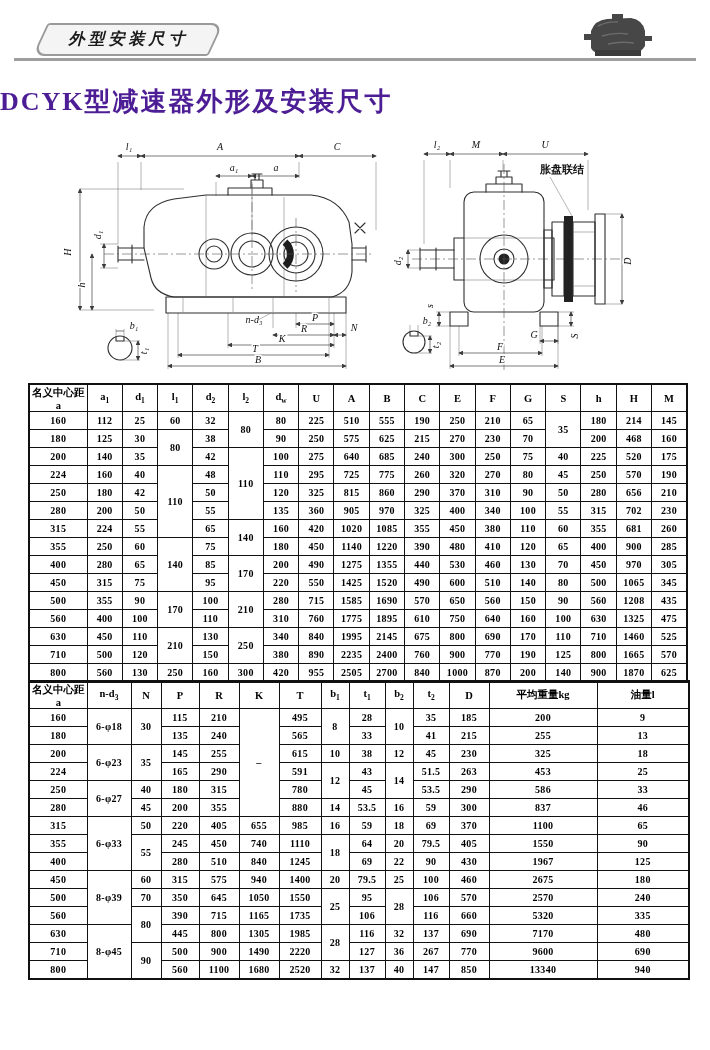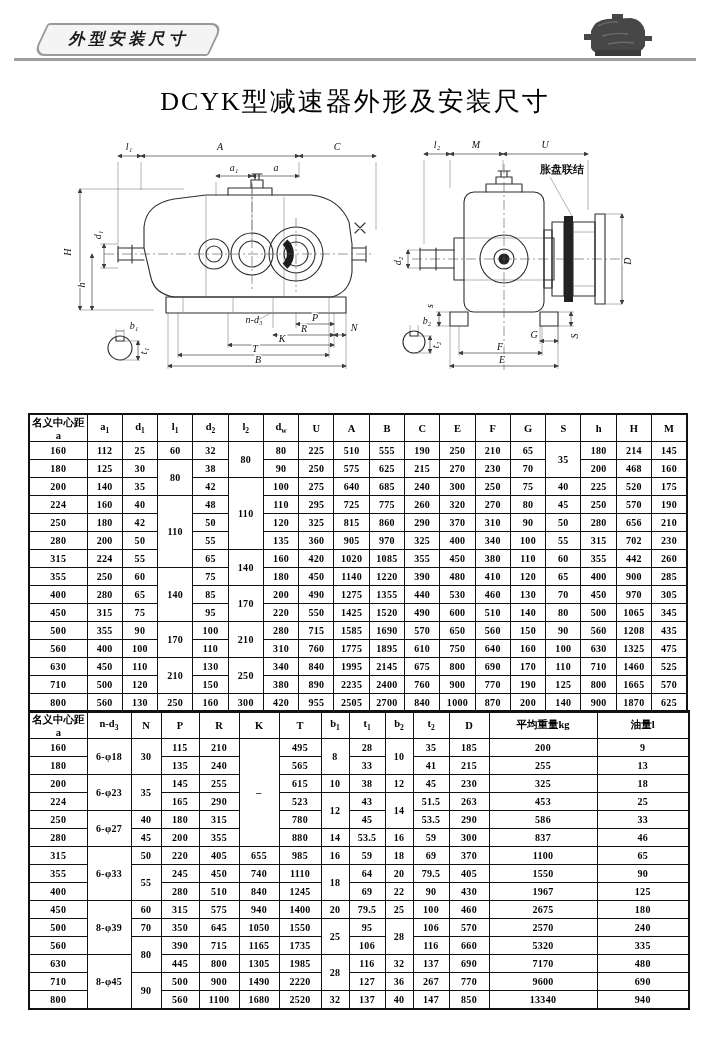--- a/index.html
+++ b/index.html
@@ -6,37 +6,37 @@
   body{width:710px;height:1050px;overflow:hidden;font-family:"Liberation Serif",serif;}
   .page{position:relative;width:710px;height:1050px;background:#fff;}
 
   
   .badge{position:absolute;left:40px;top:23px;width:172px;height:29px;border:2px solid #9a9a9a;
          background:#f4f4f4;transform:skewX(-25deg);border-radius:3px 12px 3px 12px;}
   .badge span{display:block;transform:skewX(25deg);text-align:center;line-height:27px;
          font-style:italic;font-weight:bold;font-size:16px;letter-spacing:4px;color:#1a1a1a;}
   .gear-photo{position:absolute;left:584px;top:12px;width:68px;height:46px;}
   .rule{position:absolute;left:14px;right:14px;top:58px;height:3px;background:#9f9f9f;}
-  .title{position:absolute;top:84px;left:0;width:100%;text-align:center;
-         font-weight:normal;font-size:26px;letter-spacing:2px;color:#000000;}
+  .title{position:absolute;top:84px;left:0;width:100%;
+         font-weight:bold;font-size:26px;letter-spacing:2px;color:#4c1d95;}
 
   
   .drawL{position:absolute;left:56px;top:132px;}
   .drawR{position:absolute;left:392px;top:130px;}
   .body{stroke:#2f2f2f;stroke-width:1.1;fill:none;stroke-linecap:round;stroke-linejoin:round;}
   .ext{stroke:#777;stroke-width:.55;fill:none;}
   .dim{stroke:#444;stroke-width:.7;fill:none;}
   .cl{stroke:#555;stroke-width:.6;fill:none;stroke-dasharray:10 3 2 3;}
   .lab{font:italic 10px "Liberation Serif",serif;fill:#111;text-anchor:middle;
        paint-order:stroke;stroke:#fff;stroke-width:3px;}
   .cjk{font:bold 11px "Liberation Serif",serif;fill:#111;paint-order:stroke;stroke:#fff;stroke-width:3px;}
 
   
   table{position:absolute;left:28px;width:660px;border-collapse:collapse;table-layout:fixed;
-        border:2px solid #111;margin-top:30px;}
+        border:2px solid #111;}
   #table1{top:383px;}
   #table2{top:680px;}
   th,td{border:1px solid #111;text-align:center;vertical-align:middle;padding:0;color:#000;}
   th{height:26px;font-size:10.5px;font-weight:bold;}
   td{height:17px;font-size:10px;font-weight:bold;letter-spacing:.3px;}
   sub{font-size:7.5px;}
 </style>
 </head>
 <body>
 
@@ -356,21 +356,21 @@
           <td>160</td>
           <td>420</td>
           <td>1020</td>
           <td>1085</td>
           <td>355</td>
           <td>450</td>
           <td>380</td>
           <td>110</td>
           <td>60</td>
           <td>355</td>
-          <td>442</td>
+          <td>681</td>
           <td>260</td>
         </tr>
         <tr>
           <td>355</td>
           <td>250</td>
           <td>60</td>
           <td rowspan="3">140</td>
           <td>75</td>
           <td>180</td>
           <td>450</td>
@@ -595,21 +595,21 @@
           <td>12</td>
           <td>45</td>
           <td>230</td>
           <td>325</td>
           <td>18</td>
         </tr>
         <tr>
           <td>224</td>
           <td>165</td>
           <td>290</td>
-          <td>523</td>
+          <td>591</td>
           <td rowspan="2">12</td>
           <td>43</td>
           <td rowspan="2">14</td>
           <td>51.5</td>
           <td>263</td>
           <td>453</td>
           <td>25</td>
         </tr>
         <tr>
           <td>250</td>

